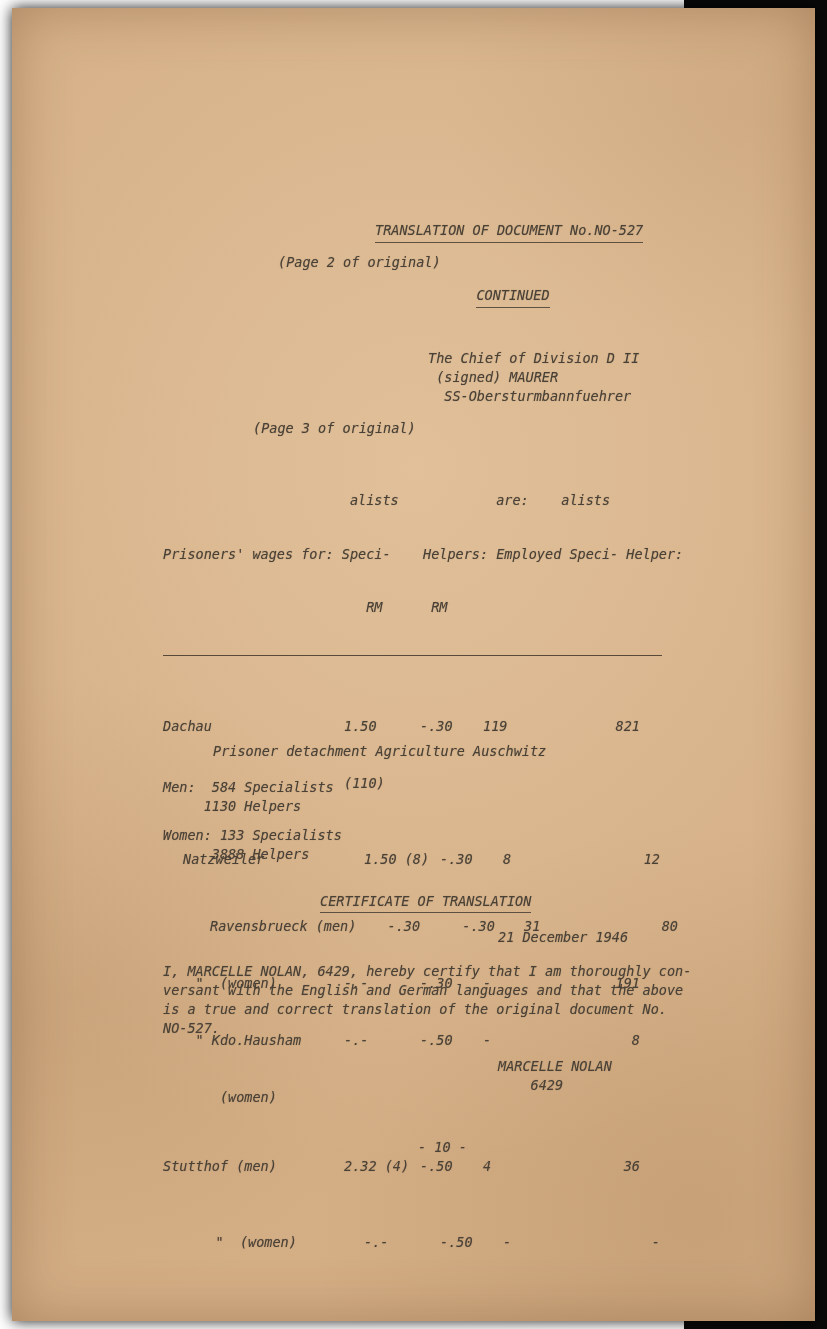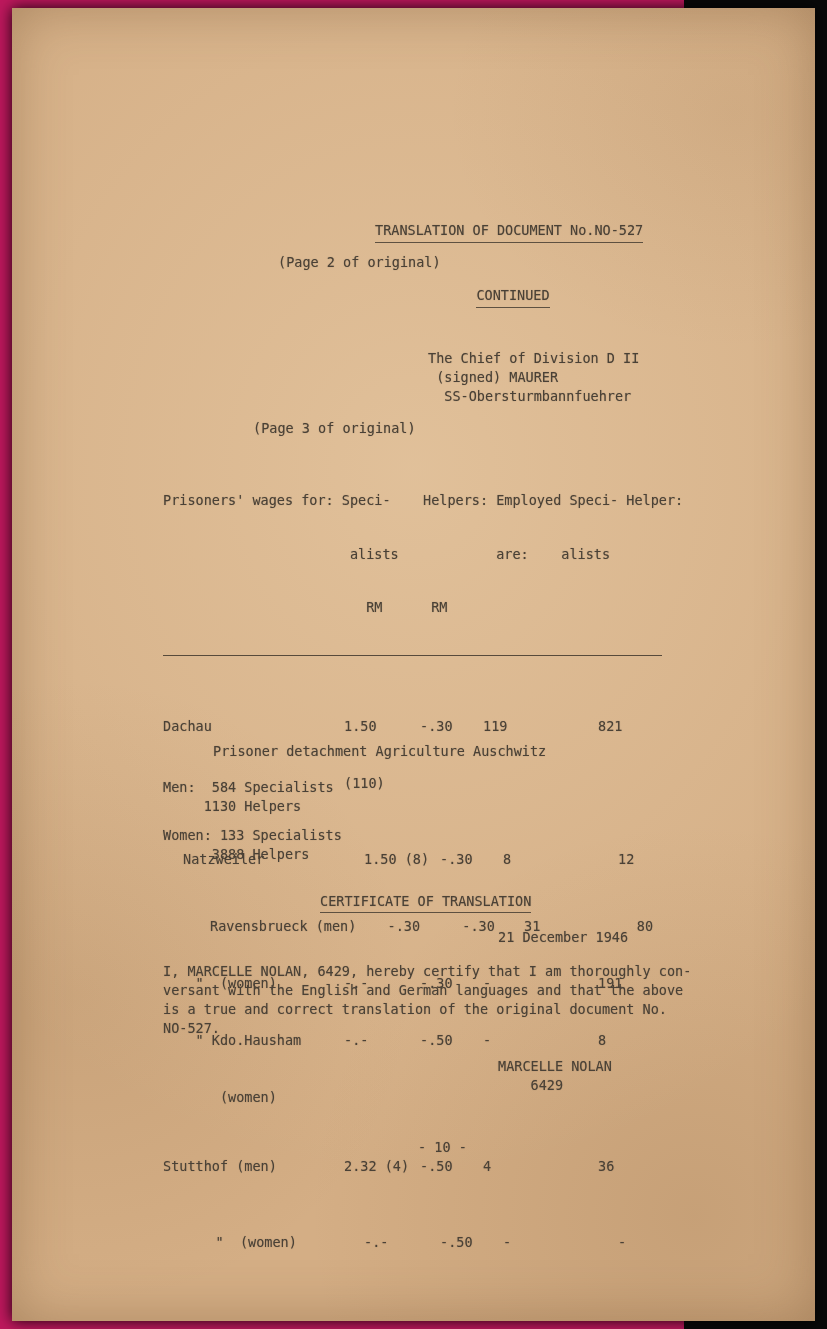--- a/index.html
+++ b/index.html
@@ -2,21 +2,21 @@
 <html><head>
 <meta charset="utf-8">
 <style>
   * { margin: 0; padding: 0; box-sizing: border-box; }
   html, body {
     width: 827px; height: 1329px;
     background: #090909;
     overflow: hidden;
     font-family: "DejaVu Sans Mono", "Liberation Mono", monospace;
   }
-  .stage { position: relative; width: 684px; height: 1329px; background: #be185d; }
+  .stage { position: relative; width: 684px; height: 1329px; background: #ffffff; font-style: italic; }
   .paper {
     position: absolute; left: 12px; top: 8px; width: 803px; height: 1313px;
     background:
       radial-gradient(130% 90% at 50% 35%, rgba(248,226,192,0.35) 0%, rgba(248,226,192,0) 60%),
       radial-gradient(80% 50% at 85% 92%, rgba(128,88,48,0.16) 0%, rgba(128,88,48,0) 60%),
       radial-gradient(70% 40% at 8% 75%, rgba(128,88,48,0.13) 0%, rgba(128,88,48,0) 60%),
       radial-gradient(60% 30% at 90% 8%, rgba(128,88,48,0.10) 0%, rgba(128,88,48,0) 60%),
       #d4ae85;
     box-shadow: inset 0 0 55px rgba(96,64,32,0.35), 0 0 14px rgba(0,0,0,0.9);
     color: #4a4136;
@@ -37,21 +37,21 @@
   .wages-table { left: 151px; top: 446px; width: 515px; }
   .thl { line-height: 16px; white-space: pre; }
   .thl3 { line-height: 15px; white-space: pre; }
   .rule { width: 499px; border-bottom: 1.5px solid rgba(72,62,50,0.9); margin: 2px 0 4px 0; }
   .trow { display: flex; }
   .trow span { white-space: pre; display: block; }
   .c-name { width: 175px; }
   .c-spec { width: 75px; padding-left: 6px; }
   .c-help { width: 70px; padding-left: 7px; }
   .c-emp  { width: 115px; text-align: left; }
-  .c-cnt  { width: 42px;  }
+  .c-cnt  { width: 42px;  text-align: right; }
   .mt19 { margin-top: 19px; padding-left: 20px; }
   .mt10 { margin-top: 10px; padding-left: 47px; }
   .mt12 { margin-top: 12px; }
 
   .auschwitz-line { left: 160px; top: 734px; margin-left: 41px; }
   .men-block { left: 151px; top: 770px; }
   .women-block { left: 151px; top: 818px; }
   .cert-title { left: 308px; top: 884px; }
   .cert-date { left: 486px; top: 920px; }
   .cert-text { left: 151px; top: 954px; }
@@ -72,22 +72,22 @@
     <div class="pos page2-label">(Page 2 of original)</div>
 
 
     <div class="pos sig-block">The Chief of Division D II
  (signed) MAURER
   SS-Obersturmbannfuehrer</div>
 
     <div class="pos page3-label">(Page 3 of original)</div>
 
     <div class="pos wages-table">
+      <div class="thl">                       alists            are:    alists</div>
       <div class="thl">Prisoners' wages for: Speci-    Helpers: Employed Speci- Helper:</div>
-      <div class="thl">                       alists            are:    alists</div>
       <div class="thl3">                         RM      RM</div>
       <div class="rule"></div>
 
       <div class="trow">
         <span class="c-name">Dachau</span>
         <span class="c-spec">1.50</span>
         <span class="c-help">-.30</span>
         <span class="c-emp">119</span>
         <span class="c-cnt">821</span>
       </div>

